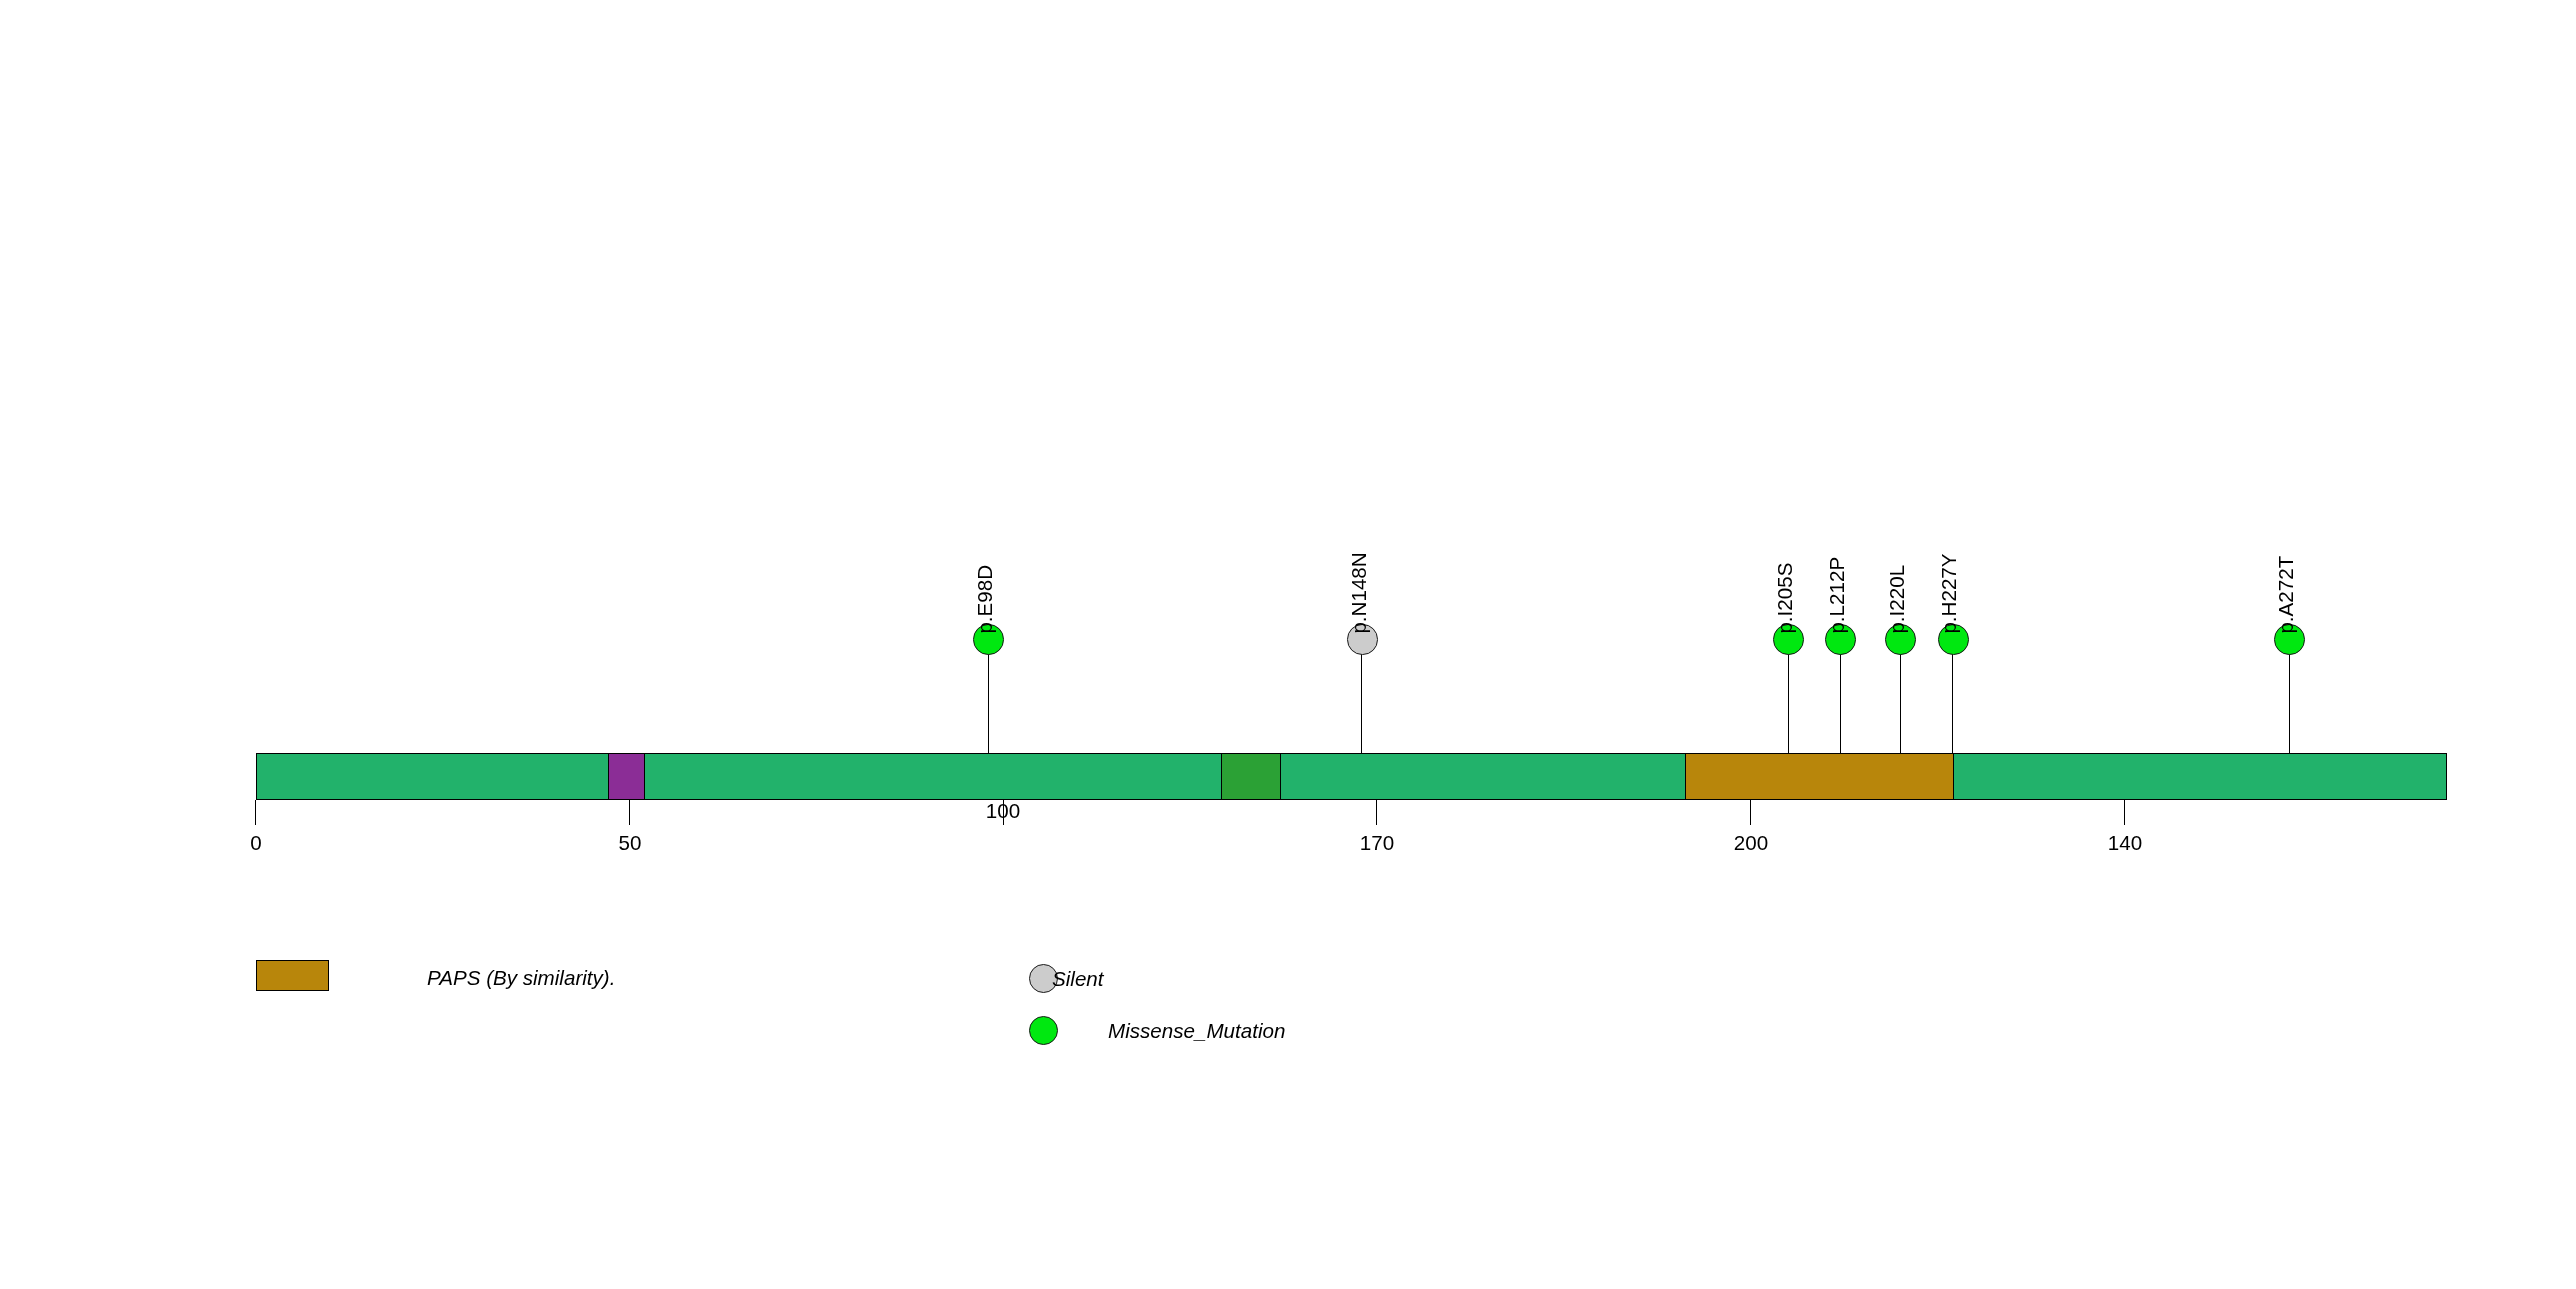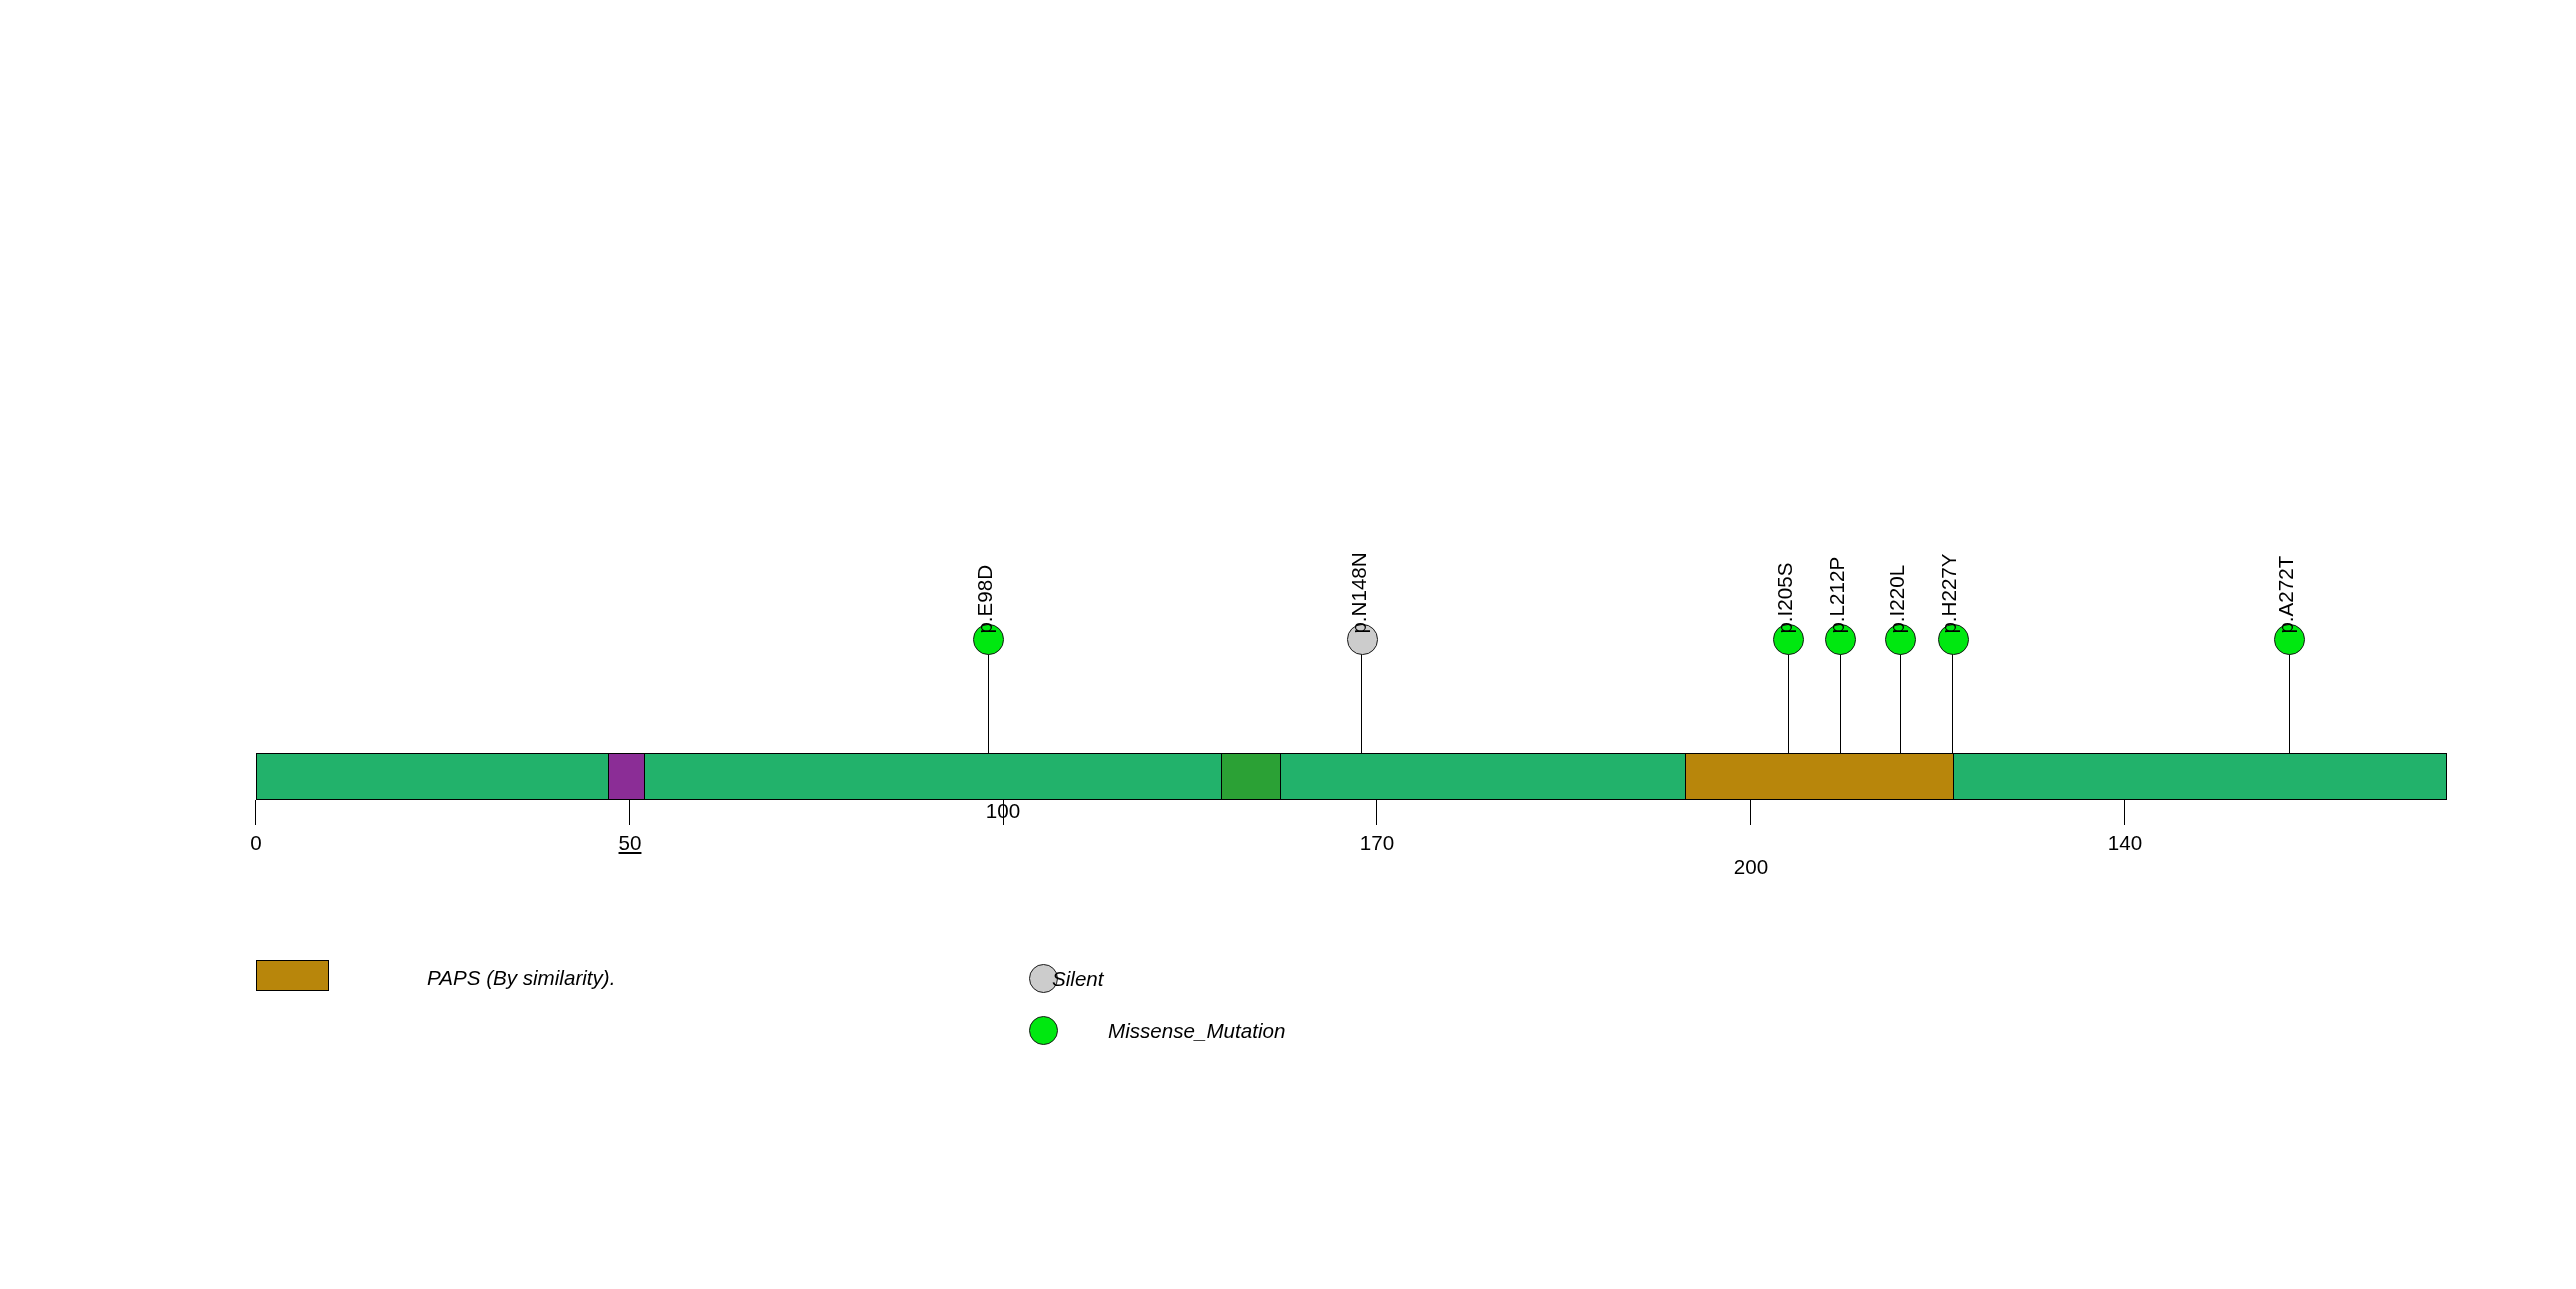--- a/index.html
+++ b/index.html
@@ -110,27 +110,27 @@
       <div class="domain-seg bordered" style="left: 964px; width: 60px; background: rgb(43, 161, 53);"></div>
       <div class="domain-seg" style="left: 1024px; width: 404px; background: rgb(34, 178, 107);"></div>
       <div class="domain-seg bordered" title="PAPS (By similarity)." style="left: 1428px; width: 269px; background: rgb(184, 134, 11);"></div>
       <div class="domain-seg" style="left: 1697px; width: 493px; background: rgb(34, 178, 107);"></div>
     </div>
 
   <div id="axis-layer">
       <div class="tick-mark" style="left: 255px; top: 800px; height: 25px;"></div>
       <div class="tick-label" style="left: 210px; top: 833px; width: 92px;">0</div>
       <div class="tick-mark" style="left: 629px; top: 800px; height: 25px;"></div>
-      <div class="tick-label" style="left: 584px; top: 833px; width: 92px; text-decoration: underline;">50</div>
+      <div class="tick-label" style="left: 584px; top: 833px; width: 92px;">50</div>
       <div class="tick-mark" style="left: 1003px; top: 800px; height: 25px;"></div>
       <div class="tick-label" style="left: 957px; top: 801px; width: 92px;">100</div>
       <div class="tick-mark" style="left: 1376px; top: 800px; height: 25px;"></div>
       <div class="tick-label" style="left: 1331px; top: 833px; width: 92px;">170</div>
       <div class="tick-mark" style="left: 1750px; top: 800px; height: 25px;"></div>
-      <div class="tick-label" style="left: 1705px; top: 833px; width: 92px; margin-top: 24px;">200</div>
+      <div class="tick-label" style="left: 1705px; top: 833px; width: 92px;">200</div>
       <div class="tick-mark" style="left: 2124px; top: 800px; height: 25px;"></div>
       <div class="tick-label" style="left: 2079px; top: 833px; width: 92px;">140</div>
     </div>
 
   <div id="lolli-layer">
       <div class="lolli-stem" style="left: 988px; top: 639px; height: 114px;"></div>
       <div class="lolli-head" title="p.E98D (Missense_Mutation)" style="left: 973px; top: 624px; width: 30.5px; height: 30.5px; background: rgb(0, 232, 16);"></div>
       <div class="lolli-label" style="left: 996px; top: 613px;">p.E98D</div>
       <div class="lolli-stem" style="left: 1361px; top: 639px; height: 114px;"></div>
       <div class="lolli-head" title="p.N148N (Silent)" style="left: 1347px; top: 624px; width: 30.5px; height: 30.5px; background: rgb(204, 204, 204);"></div>

